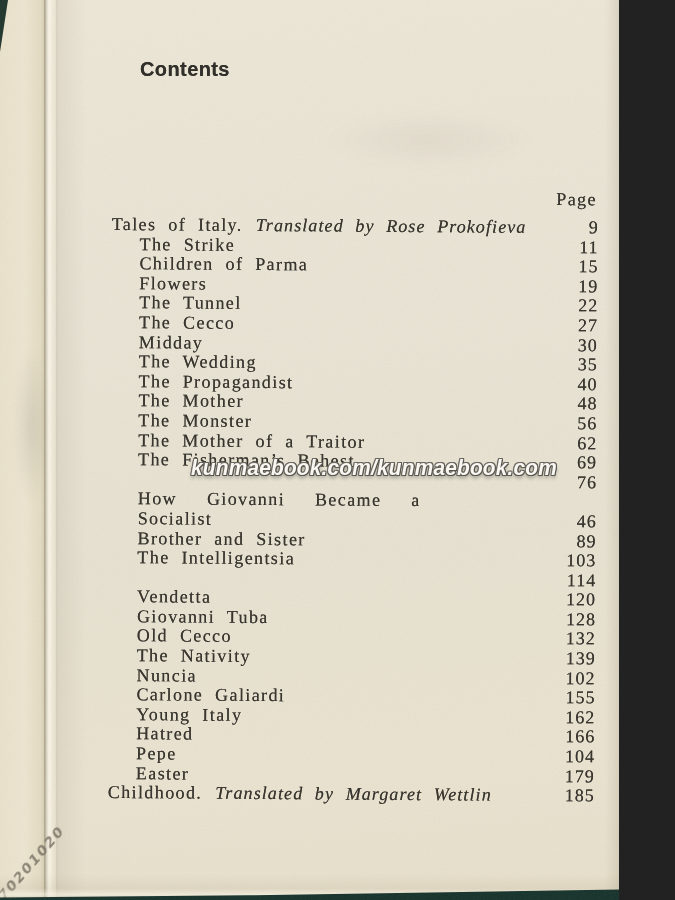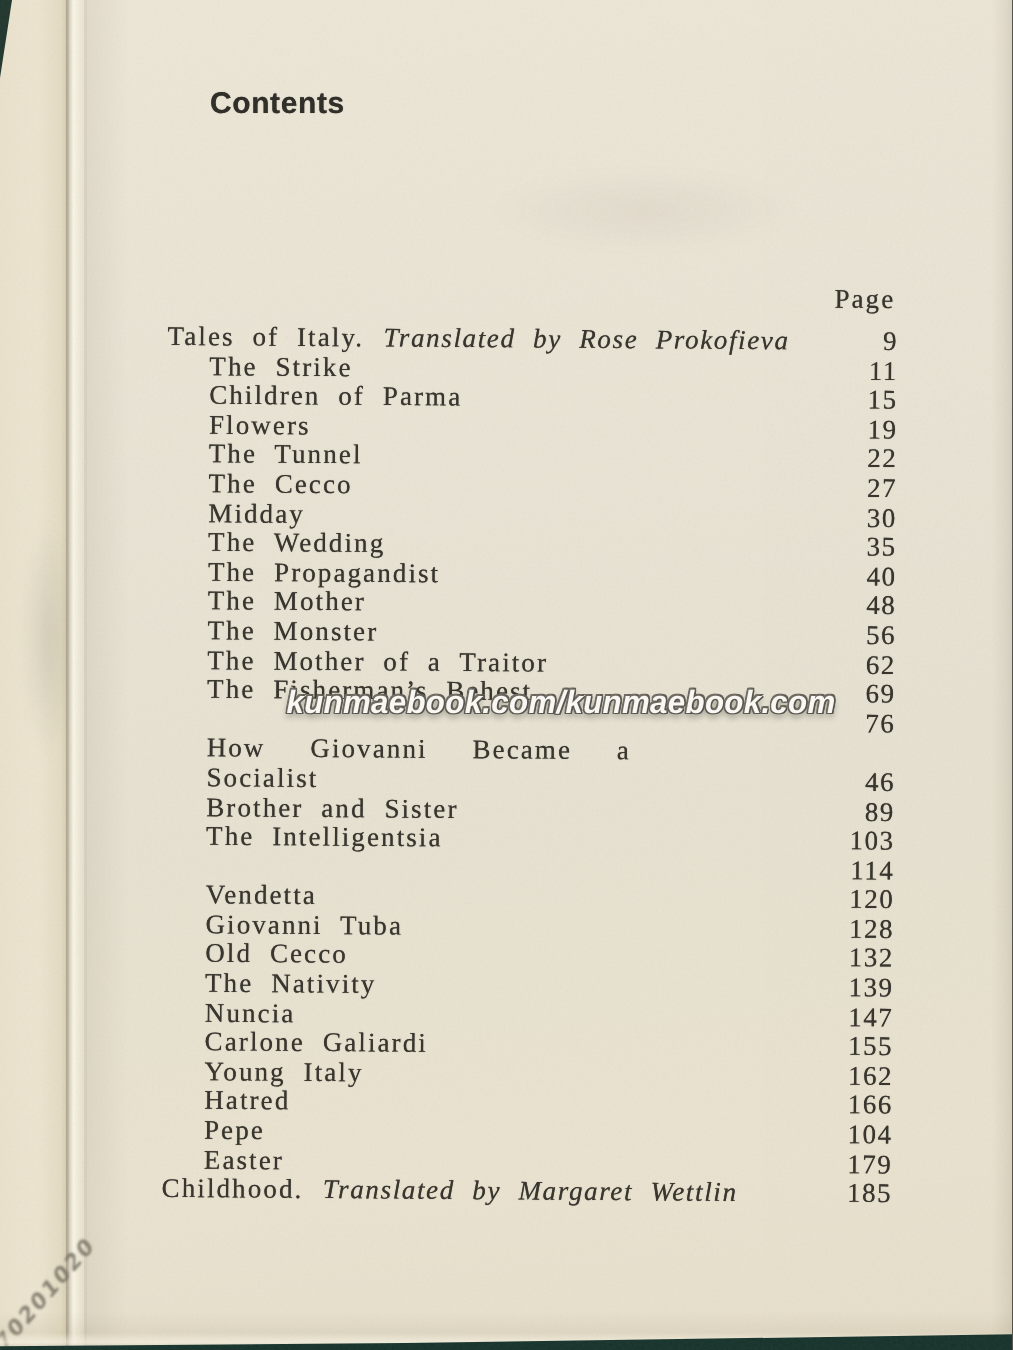--- a/index.html
+++ b/index.html
@@ -1,20 +1,20 @@
 <!DOCTYPE html>
 <html><head>
 <meta charset="utf-8">
 <style>
   html, body { margin: 0; padding: 0; background: #222; }
   * { box-sizing: border-box; }
 
   .canvas {
     position: relative;
-    width: 675px;
+    width: 619px;
     height: 900px;
     overflow: hidden;
     background: linear-gradient(175deg, #ece6d6 0%, #e8e3d3 35%, #e6e1d0 60%, #e9e2cf 85%, #e7dfca 100%);
     font-family: "Liberation Serif", serif;
   }
 
   
   .left-page {
     position: absolute; left: 0; top: 0; width: 46px; height: 100%;
     background: linear-gradient(90deg, #e9e1cb 0%, #ece4cf 55%, #e3dbc2 88%, #cfc6ab 100%);
@@ -289,21 +289,21 @@
 
         <div class="row">
           <span class="t">The Nativity</span>
 
           <span class="pg">139</span>
         </div>
 
         <div class="row">
           <span class="t">Nuncia</span>
 
-          <span class="pg">147</span>
+          <span class="pg">102</span>
         </div>
 
         <div class="row">
           <span class="t">Carlone Galiardi</span>
 
           <span class="pg">155</span>
         </div>
 
         <div class="row">
           <span class="t">Young Italy</span>

